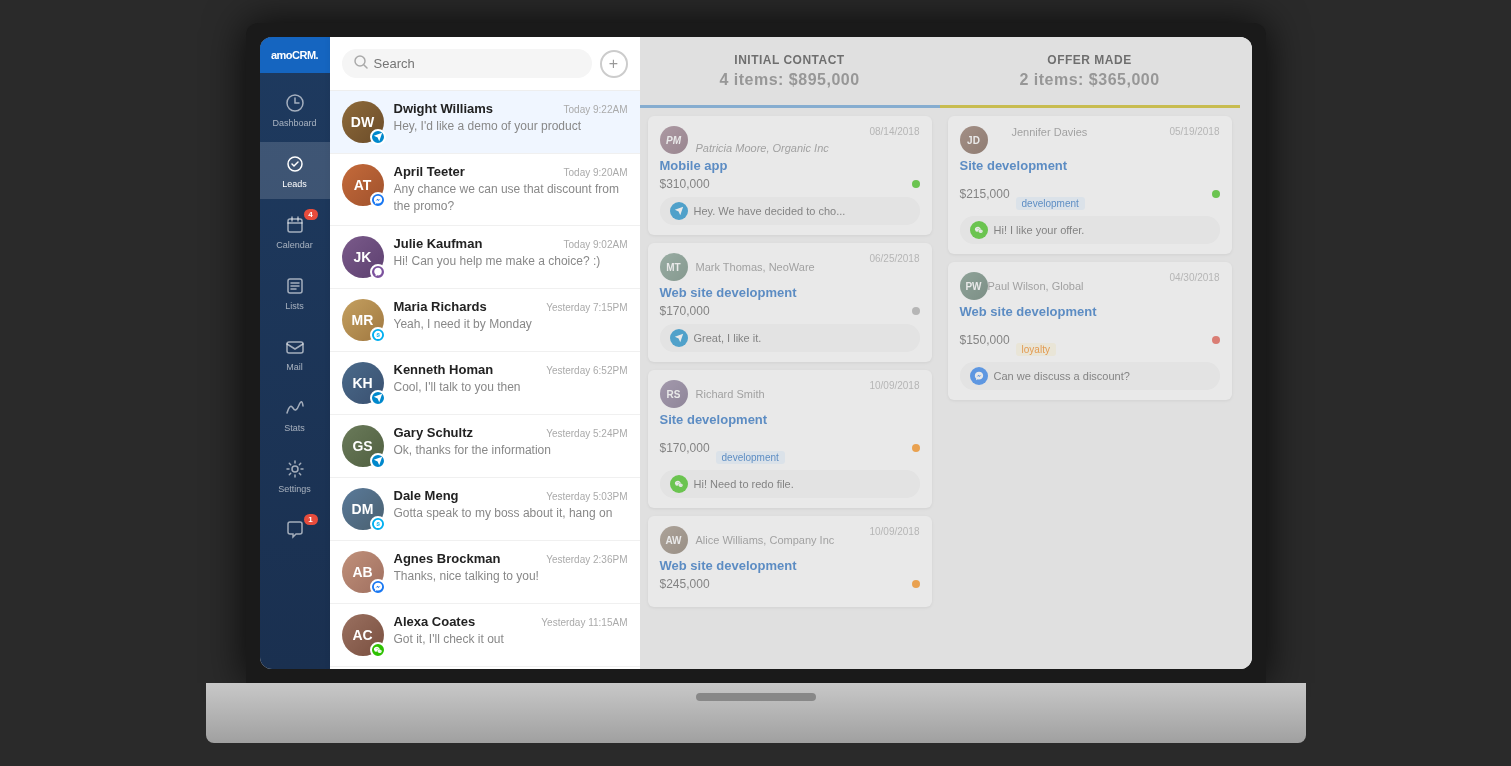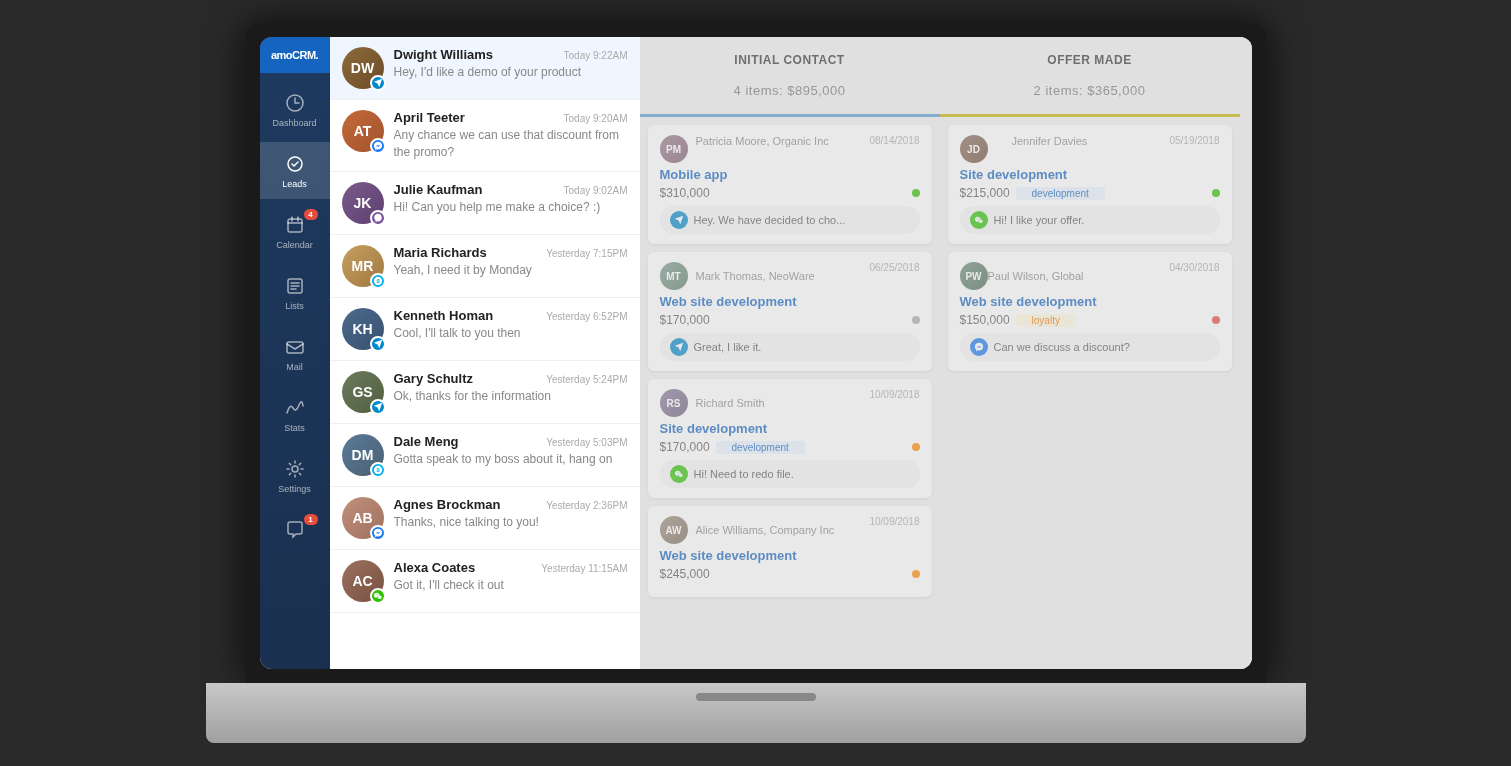--- a/index.html
+++ b/index.html
@@ -296,24 +296,24 @@
       font-size: 12px;
       letter-spacing: 0.5px;
       color: #333;
       border-bottom: 3px solid #aaa;
     }
 
     .column-header.initial { border-bottom-color: #5b9bd5; }
     .column-header.offer { border-bottom-color: #c8b400; }
 
     .column-subtitle {
-      font-size: 13px;
-      font-weight: 400;
+      font-size: 16px;
+      font-weight: 700;
       color: #777;
-      margin-top: 16px;
+      margin-top: 4px;
     }
 
     .column-cards {
       flex: 1;
       padding: 8px;
       display: flex;
       flex-direction: column;
       gap: 8px;
       overflow-y: auto;
     }
@@ -369,24 +369,25 @@
       margin-bottom: 6px;
     }
 
     .card-amount {
       font-size: 12px;
       color: #555;
     }
 
     .card-tag {
       font-size: 10px;
-      padding: 1px 16px;
+      padding: 1px 6px;
       border-radius: 3px;
       background: #e8f4ff;
       color: #1565c0;
+      margin-top: 20px;
     }
 
     .card-tag.loyalty {
       background: #fff8e1;
       color: #f57c00;
     }
 
     .card-dot {
       width: 8px;
       height: 8px;
@@ -541,20 +542,32 @@
             <div class="nav-icon">
               <svg width="20" height="20" viewBox="0 0 20 20" fill="none">
                 <path d="M3 4 Q3 2 5 2 L15 2 Q17 2 17 4 L17 12 Q17 14 15 14 L11 14 L8 17 L8 14 L5 14 Q3 14 3 12 Z" stroke="rgba(255,255,255,0.6)" stroke-width="1.5" fill="none"></path>
               </svg>
             </div>
           </div>
         </div>
       </nav>
 
       <div class="chat-panel">
+        <div class="chat-search">
+          <div class="search-box">
+            <span class="search-icon-svg">
+              <svg width="14" height="14" viewBox="0 0 14 14" fill="none">
+                <circle cx="6" cy="6" r="5" stroke="#aaa" stroke-width="1.5"></circle>
+                <path d="M10 10 L13 13" stroke="#aaa" stroke-width="1.5" stroke-linecap="round"></path>
+              </svg>
+            </span>
+            <input class="search-input" type="text" placeholder="Search" style="">
+          </div>
+          <button class="add-btn">+</button>
+        </div>
         <div class="chat-list" id="chat-list">
             <div class="chat-item active">
     <div class="avatar">
       <div class="avatar-img av-dw">DW</div>
       <div class="messenger-badge telegram" style="background:#0088cc;width:16px;height:16px;border-radius:50%;border:2px solid white;position:absolute;bottom:-2px;right:-2px;display:flex;align-items:center;justify-content:center;">
         <svg width="10" height="10" viewBox="0 0 24 24" fill="white">
                     <path d="M22 2L11 13M22 2L15 22L11 13M22 2L2 9L11 13"></path>
                   </svg>
       </div>
     </div>
@@ -708,21 +721,21 @@
       <div class="pipeline-wrapper">
         <div class="pipeline-area" id="pipeline-area">
             <div class="pipeline-column">
     <div class="column-header initial">
       <div>INITIAL CONTACT</div>
       <div class="column-subtitle">4 items: $895,000</div>
     </div>
     <div class="column-cards">
       <div class="crm-card">
         <div class="card-header-row">
-          <div style="display:flex;align-items:flex-start;gap:8px;">
+          <div style="display:flex;align-items:flex-end;gap:8px;font-style:italic;">
             <div class="avatar-img av-pm" style="width:28px;height:28px;font-size:10px;border-radius:50%;">PM</div>
             <span class="card-contact">Patricia Moore, Organic Inc</span>
           </div>
           <span class="card-date">08/14/2018</span>
         </div>
         <div class="card-deal">Mobile app</div>
         <div class="card-amount-row">
           <span class="card-amount">$310,000</span>
 
           <span class="card-dot" style="background:#2dc100"></span>

